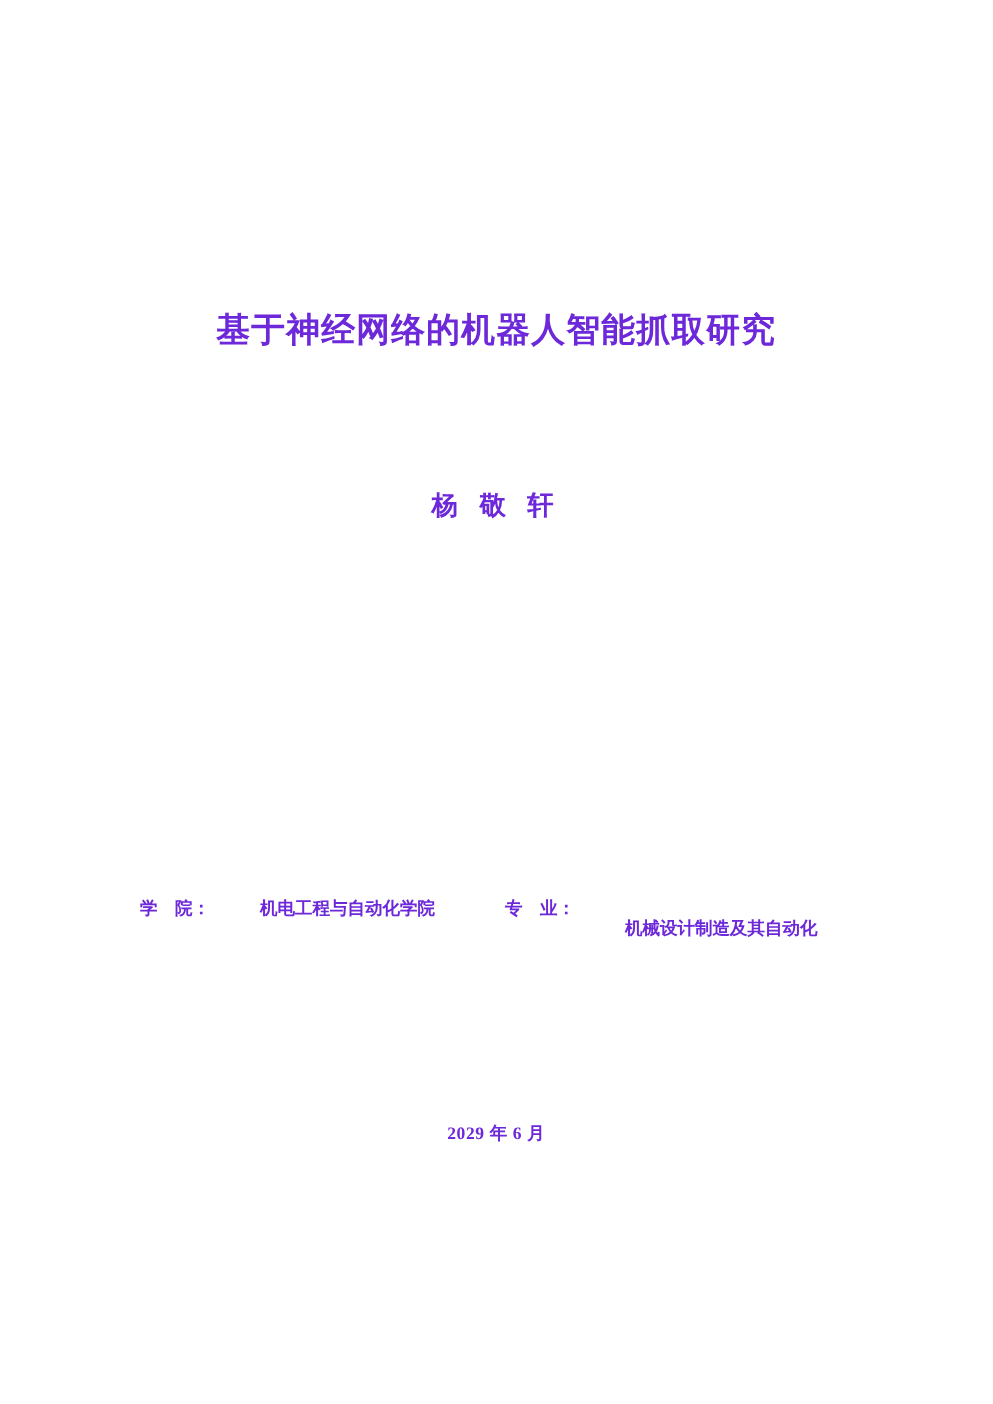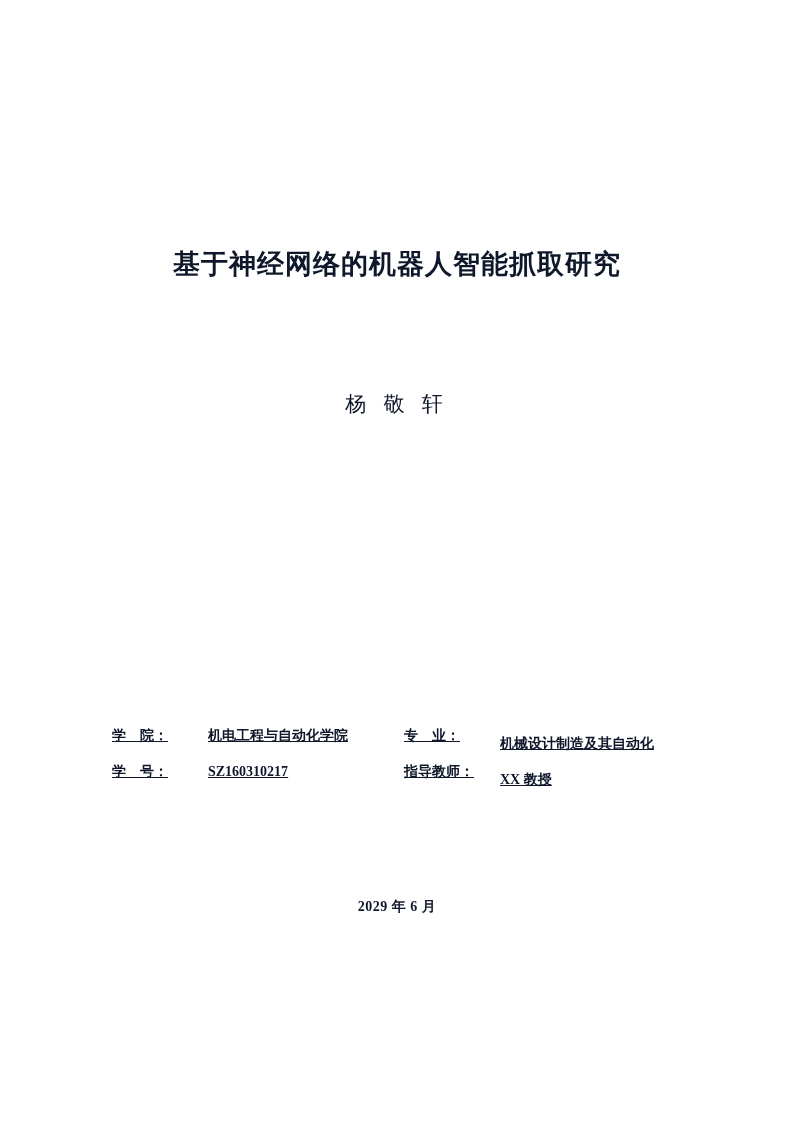--- a/index.html
+++ b/index.html
@@ -7,21 +7,21 @@
     padding: 0;
     background: #ffffff;
   }
   .page {
     position: relative;
     width: 794px;
     height: 1123px;
     margin: 0 auto;
     background: #ffffff;
     font-family: "Liberation Serif", "DejaVu Serif", serif;
-    color: #0f172a;
+    color: #6d28d9;
     overflow: hidden;
   }
 
   .doc-title {
     position: absolute;
     top: 248px;
     left: 0;
     width: 794px;
     text-align: center;
     font-size: 27px;
@@ -30,37 +30,36 @@
     line-height: 1.2;
   }
 
   .author {
     position: absolute;
     top: 390px;
     left: 0;
     width: 794px;
     text-align: center;
     font-size: 21px;
-    font-weight: normal;
+    font-weight: bold;
     letter-spacing: 6px;
   }
 
   .info-block {
     position: absolute;
     top: 718px;
     left: 112px;
     width: 600px;
     font-size: 14px;
     font-weight: bold;
   }
   .info-row {
     display: flex;
-    align-items: center;
+    align-items: flex-start;
     height: 36px;
-    text-decoration: underline;
   }
   .info-label {
     display: inline-block;
     white-space: pre;
   }
   .info-label-1 { width: 96px; }
   .info-value-1 { width: 196px; }
   .info-label-2 { width: 96px; }
   .info-value-2 { width: 200px; margin-top: 16px; }
 
@@ -86,24 +85,18 @@
 
   <div class="info-block">
 
     <div class="info-row">
       <span class="info-label info-label-1">学    院：</span>
       <span class="info-label info-value-1">机电工程与自动化学院</span>
       <span class="info-label info-label-2">专    业：</span>
       <span class="info-label info-value-2">机械设计制造及其自动化</span>
     </div>
 
-    <div class="info-row">
-      <span class="info-label info-label-1">学    号：</span>
-      <span class="info-label info-value-1">SZ160310217</span>
-      <span class="info-label info-label-2">指导教师：</span>
-      <span class="info-label info-value-2">XX 教授</span>
-    </div>
 
   </div>
 
   <div class="date-line">2029 年 6 月</div>
 
 </div>
 
 </body></html>

